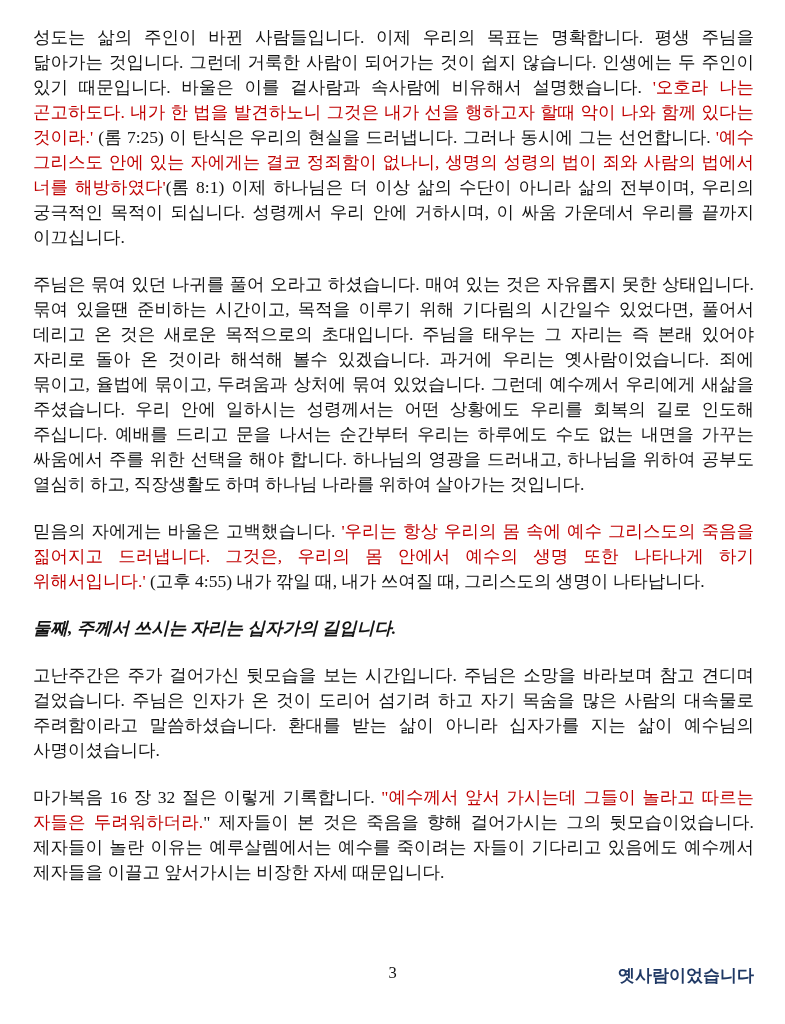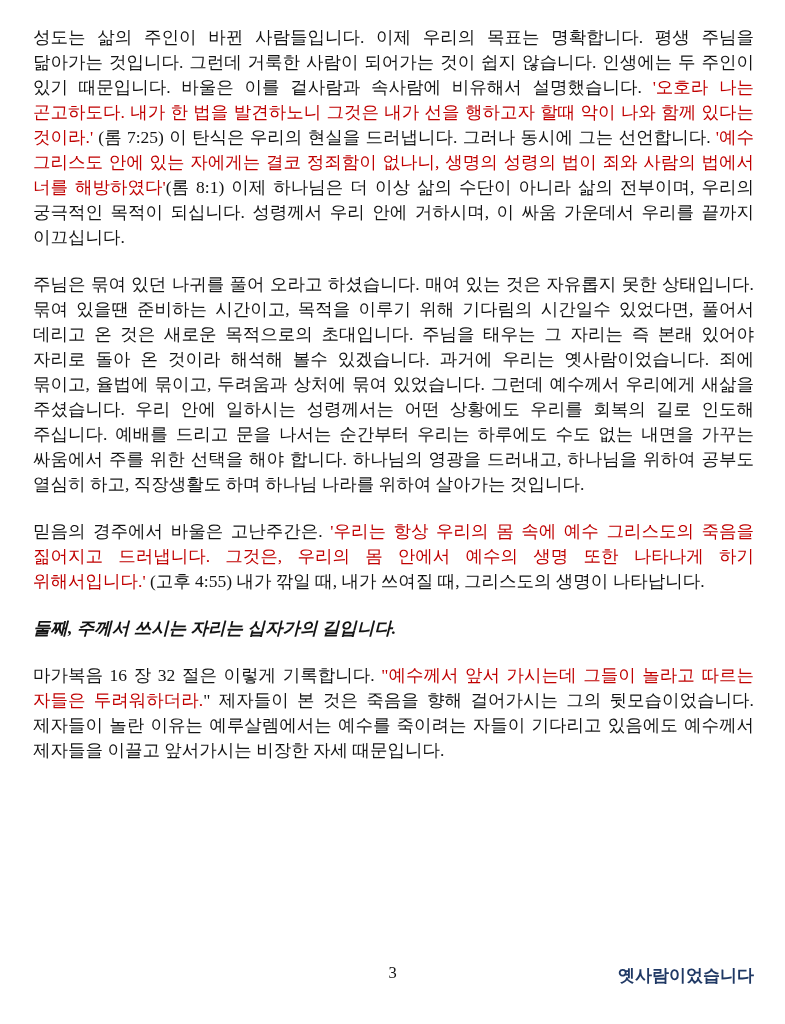--- a/index.html
+++ b/index.html
@@ -65,21 +65,22 @@
     font-weight: bold;
     color: var(--footer-color);
   }
 </style>
 </head>
 <body>
 
 <div class="doc-body">
     <p class="body"><span class="run-normal">성도는 삶의 주인이 바뀐 사람들입니다. 이제 우리의 목표는 명확합니다. 평생 주님을 닮아가는 것입니다. 그런데 거룩한 사람이 되어가는 것이 쉽지 않습니다. 인생에는 두 주인이 있기 때문입니다. 바울은 이를 겉사람과 속사람에 비유해서 설명했습니다. </span><span class="run-red">'오호라 나는 곤고하도다. 내가 한 법을 발견하노니 그것은 내가 선을 행하고자 할때 악이 나와 함께 있다는 것이라.'</span><span class="run-normal"> (롬 7:25) 이 탄식은 우리의 현실을 드러냅니다. 그러나 동시에 그는 선언합니다. </span><span class="run-red">'예수 그리스도 안에 있는 자에게는 결코 정죄함이 없나니, 생명의 성령의 법이 죄와 사람의 법에서 너를 해방하였다'</span><span class="run-normal">(롬 8:1) 이제 하나님은 더 이상 삶의 수단이 아니라 삶의 전부이며, 우리의 궁극적인 목적이 되십니다. 성령께서 우리 안에 거하시며, 이 싸움 가운데서 우리를 끝까지 이끄십니다.</span></p>
     <p class="body"><span class="run-normal">주님은 묶여 있던 나귀를 풀어 오라고 하셨습니다. 매여 있는 것은 자유롭지 못한 상태입니다. 묶여 있을땐 준비하는 시간이고, 목적을 이루기 위해 기다림의 시간일수 있었다면, 풀어서 데리고 온 것은 새로운 목적으로의 초대입니다. 주님을 태우는 그 자리는 즉 본래 있어야 자리로 돌아 온 것이라 해석해 볼수 있겠습니다. 과거에 우리는 옛사람이었습니다. 죄에 묶이고, 율법에 묶이고, 두려움과 상처에 묶여 있었습니다.  그런데 예수께서 우리에게 새삶을 주셨습니다. 우리 안에 일하시는 성령께서는 어떤 상황에도 우리를 회복의 길로 인도해 주십니다. 예배를 드리고 문을 나서는 순간부터 우리는 하루에도 수도 없는 내면을 가꾸는 싸움에서 주를 위한 선택을 해야 합니다. 하나님의 영광을 드러내고, 하나님을 위하여 공부도 열심히 하고, 직장생활도 하며 하나님 나라를 위하여 살아가는 것입니다.</span></p>
-    <p class="body"><span class="run-normal">믿음의 경주에서 바울은 고난주간은. </span><span class="run-red">'우리는 항상 우리의 몸 속에 예수 그리스도의 죽음을 짊어지고 드러냅니다. 그것은, 우리의 몸 안에서 예수의 생명 또한 나타나게 하기 위해서입니다.'</span><span class="run-normal"> (고후 4:55) 내가 깎일 때, 내가 쓰여질 때, 그리스도의 생명이 나타납니다.</span></p>
+    <p class="body"><span class="run-normal">믿음의 자에게는 바울은 고백했습니다. </span><span class="run-red">'우리는 항상 우리의 몸 속에 예수 그리스도의 죽음을 짊어지고 드러냅니다. 그것은, 우리의 몸 안에서 예수의 생명 또한 나타나게 하기 위해서입니다.'</span><span class="run-normal"> (고후 4:55) 내가 깎일 때, 내가 쓰여질 때, 그리스도의 생명이 나타납니다.</span></p>
     <p class="heading"><span class="run-bold">둘째, 주께서 쓰시는 자리는 십자가의 길입니다.</span></p>
+    <p class="body"><span class="run-normal">고난주간은 주가 걸어가신 뒷모습을 보는 시간입니다. 주님은 소망을 바라보며 참고 견디며 걸었습니다. 주님은 인자가 온 것이 도리어 섬기려 하고 자기 목숨을 많은 사람의 대속물로 주려함이라고 말씀하셨습니다. 환대를 받는 삶이 아니라 십자가를 지는 삶이 예수님의 사명이셨습니다.</span></p>
     <p class="body"><span class="run-normal">마가복음 16 장 32 절은 이렇게 기록합니다. </span><span class="run-red">"예수께서 앞서 가시는데 그들이 놀라고 따르는 자들은 두려워하더라.</span><span class="run-normal">" 제자들이 본 것은 죽음을 향해 걸어가시는 그의 뒷모습이었습니다. 제자들이 놀란 이유는 예루살렘에서는 예수를 죽이려는 자들이 기다리고 있음에도 예수께서 제자들을 이끌고 앞서가시는 비장한 자세 때문입니다.</span></p>
   </div>
 
 <div class="page-footer">
   <span class="page-number">3</span>
   <span class="church-name">옛사람이었습니다</span>
 </div>
 
 </body></html>

